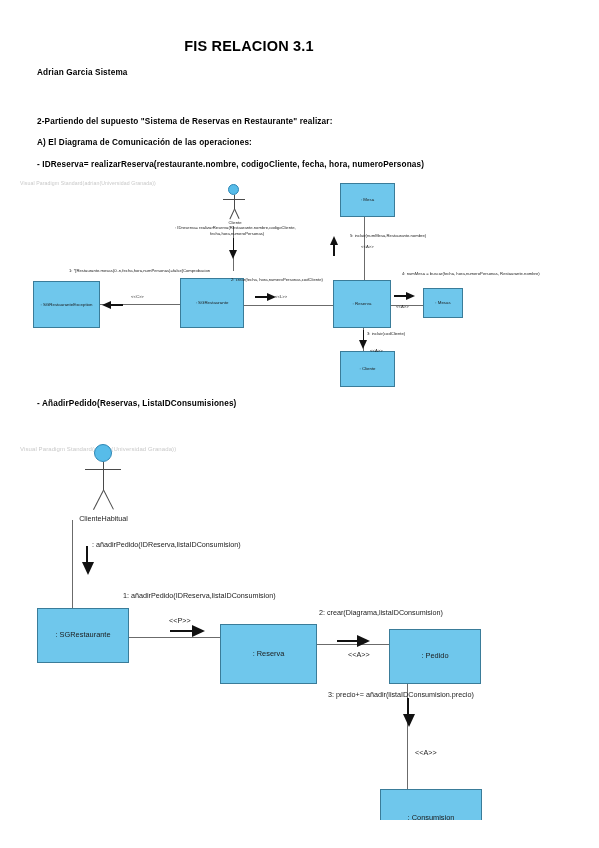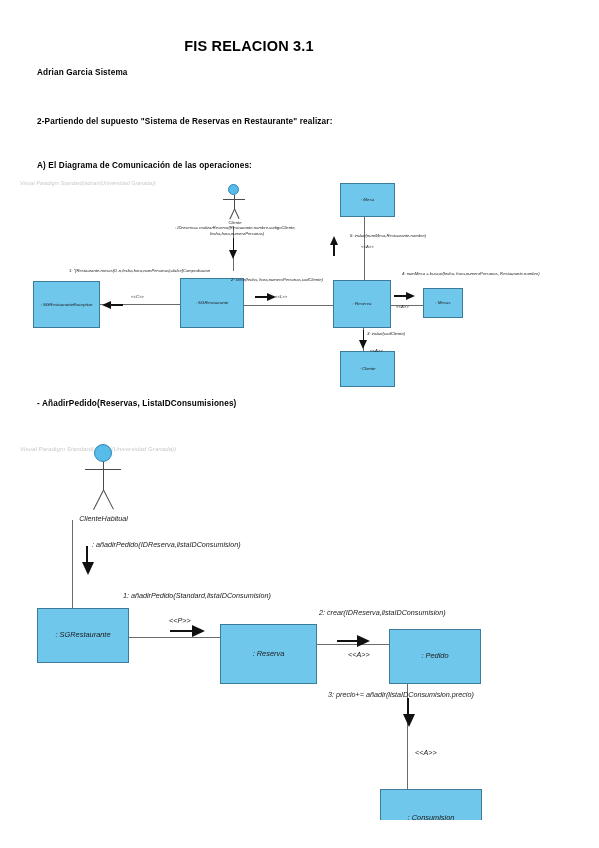--- a/index.html
+++ b/index.html
@@ -34,29 +34,28 @@
   }
   .doc-line {
     position: absolute;
     font-size: 8.2px;
     letter-spacing: 0.15px;
     white-space: nowrap;
     font-weight: 600;
   }
   .l-author { left: 37px; top: 68px; }
   .l-q2     { left: 37px; top: 117px; }
-  .l-a      { left: 37px; top: 138px; margin-top: 23px; }
+  .l-a      { left: 37px; top: 138px; }
   .l-op1    { left: 37px; top: 160px; }
   .l-op2    { left: 37px; top: 399px; }
 
   
   .diagram {
     position: absolute;
     overflow: hidden;
-    font-style: italic;
   }
   #diagram-1 { left: 20px; top: 178px; width: 579px; height: 212px; }
   #diagram-2 { left: 20px; top: 428px; width: 579px; height: 392px; }
 
   .watermark {
     position: absolute;
     font-size: 5.2px;
     color: #c9c9c9;
     white-space: nowrap;
     letter-spacing: 0.1px;
@@ -164,20 +163,21 @@
 </style>
 </head>
 <body>
 
 <div class="page">
 
   <div class="doc-title">FIS RELACION 3.1</div>
   <div class="doc-line l-author">Adrian Garcia Sistema</div>
   <div class="doc-line l-q2">2-Partiendo del supuesto "Sistema de Reservas en Restaurante" realizar:</div>
   <div class="doc-line l-a">A) El Diagrama de Comunicación de las operaciones:</div>
+  <div class="doc-line l-op1"> - IDReserva= realizarReserva(restaurante.nombre, codigoCliente, fecha, hora, numeroPersonas)</div>
   <div class="doc-line l-op2">- AñadirPedido(Reservas, ListaIDConsumisiones)</div>
 
   <div class="diagram" id="diagram-1">
 
     <div class="watermark" style="left:0px; top:2px;">Visual Paradigm Standard(adrian(Universidad Granada))</div>
 
     <div class="actor" style="left:195px; top:6px; width:40px; height:44px;">
       <div class="head" style="left:13px; top:0px; width:11px; height:11px;"></div>
       <div class="seg" style="left:18.5px; top:11px; width:1px; height:14px;"></div>
       <div class="seg" style="left:8px; top:15px; width:22px; height:1px;"></div>
@@ -278,27 +278,27 @@
       <span>: Consumision</span>
     </div>
 
     <div class="obj" style="left:369px; top:201px; width:92px; height:55px;">
       <span>: Pedido</span>
     </div>
 
     <div class="line-h" style="left:109px; top:209px; width:91px;"></div>
     <div class="arrow-stem h" style="left:150px; top:202px; width:24px;"></div>
     <div class="arrow right" style="left:172px; top:196.5px; border-top-width:6px; border-bottom-width:6px; border-left-width:13px;"></div>
-    <div class="lbl" style="left:103px; top:163px;">1: añadirPedido(Standard,listaIDConsumision)</div>
+    <div class="lbl" style="left:103px; top:163px;">1: añadirPedido(IDReserva,listaIDConsumision)</div>
     <div class="stereo" style="left:149px; top:188px;">&lt;&lt;P&gt;&gt;</div>
 
     <div class="line-h" style="left:297px; top:216px; width:72px;"></div>
     <div class="arrow-stem h" style="left:317px; top:212px; width:22px;"></div>
     <div class="arrow right" style="left:337px; top:206.5px; border-top-width:6px; border-bottom-width:6px; border-left-width:13px;"></div>
-    <div class="lbl" style="left:299px; top:180px;">2: crear(IDReserva,listaIDConsumision)</div>
+    <div class="lbl" style="left:299px; top:180px;">2: crear(Diagrama,listaIDConsumision)</div>
     <div class="stereo" style="left:328px; top:222px;">&lt;&lt;A&gt;&gt;</div>
 
     <div class="line-v" style="left:387px; top:256px; height:105px;"></div>
     <div class="arrow-stem v" style="left:387px; top:270px; height:22px;"></div>
     <div class="arrow down" style="left:383px; top:286px; border-left-width:6px; border-right-width:6px; border-top-width:13px;"></div>
     <div class="lbl" style="left:308px; top:262px;">3: precio+= añadir(listaIDConsumision.precio)</div>
     <div class="stereo" style="left:395px; top:320px;">&lt;&lt;A&gt;&gt;</div>
   </div>
 
 </div>

